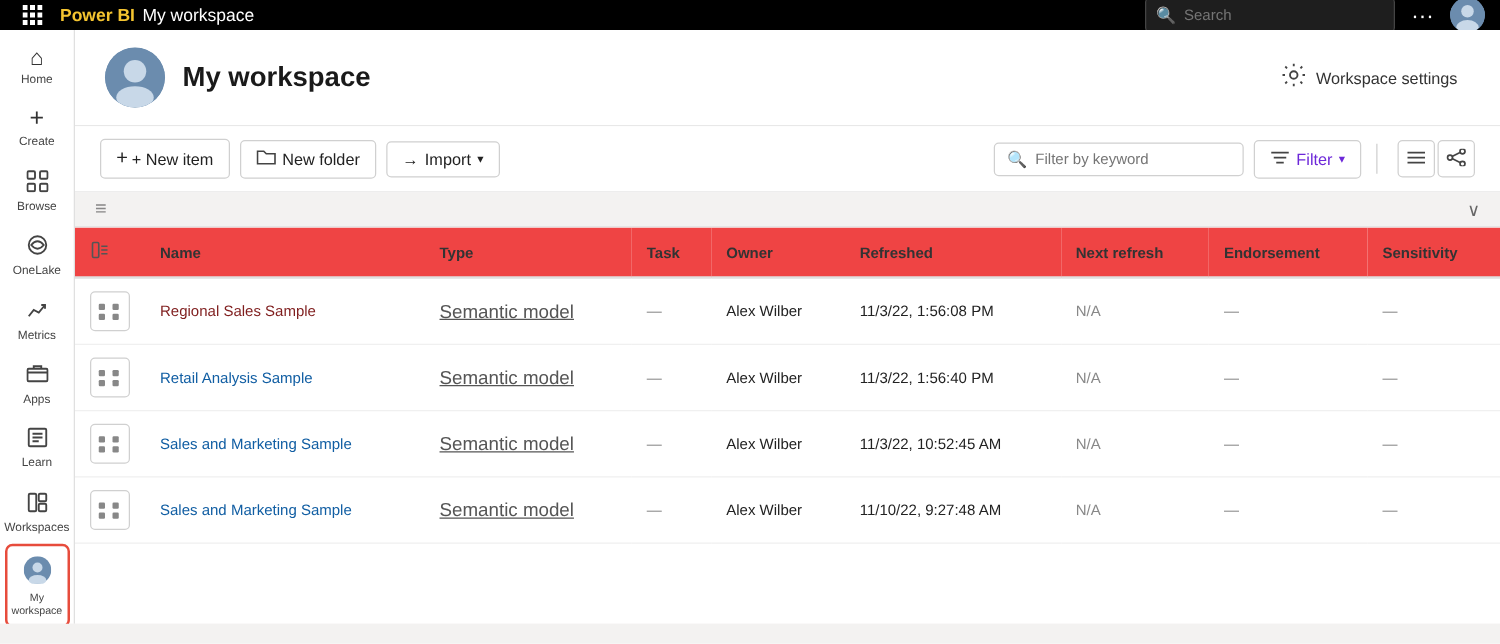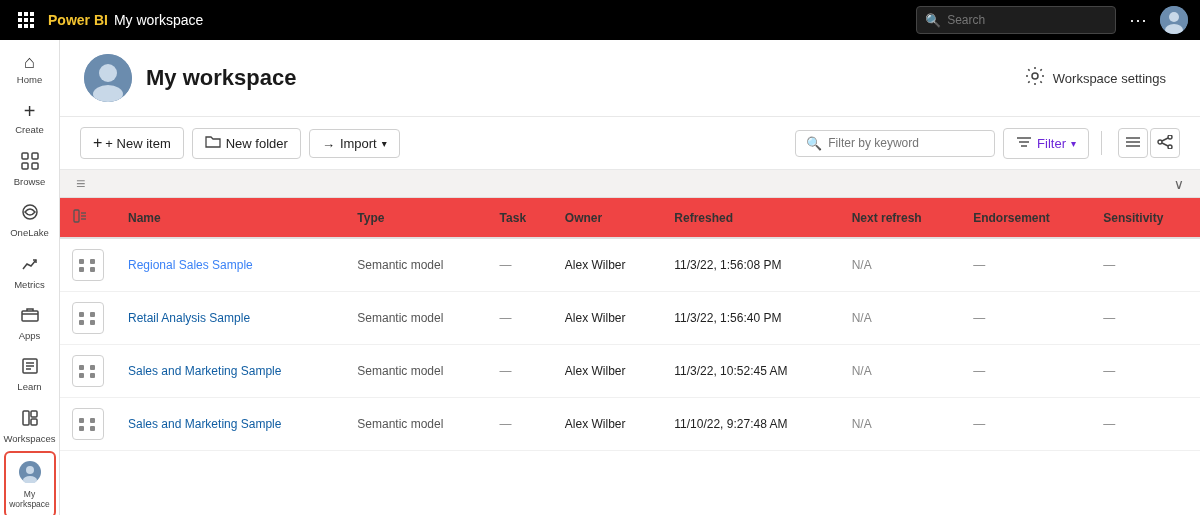--- a/index.html
+++ b/index.html
@@ -1,20 +1,20 @@
 <!DOCTYPE html>
 <html><head>
   <meta charset="utf-8">
   <style>
     * { box-sizing: border-box; margin: 0; padding: 0; }
     body { font-family: 'Segoe UI', Arial, sans-serif; font-size: 13px; background: #f3f2f1; overflow: hidden; }
 
     
     .topbar {
-      height: 40px;
+      height: 24px;
       background: #1a1a2e;
       background: #000000;
       display: flex;
       align-items: center;
       padding: 0 12px;
       gap: 8px;
     }
     .topbar-waffle {
       width: 28px; height: 28px;
       display: flex; align-items: center; justify-content: center;
@@ -240,21 +240,21 @@
       display: flex; align-items: center; justify-content: center;
       font-size: 14px; color: #666;
       background: #fff;
     }
     .row-icon-dots {
       display: grid; grid-template-columns: 1fr 1fr; gap: 3px;
       width: 18px;
     }
     .dot { width: 5px; height: 5px; background: #888; border-radius: 1px; }
 
-    .type-badge { color: #555; font-size: 12px; }
+    .type-badge { color: #555; font-size: 15px; text-decoration: underline; }
     .dash { color: #888; }
   </style>
 </head>
 <body>
 
 <div class="topbar">
   <div class="topbar-waffle">
     <svg width="16" height="16" viewBox="0 0 16 16" fill="white">
       <rect x="0" y="0" width="4" height="4"></rect>
         <rect x="6" y="0" width="4" height="4"></rect>
@@ -485,21 +485,21 @@
       <td>
         <div class="row-icon">
           <div class="row-icon-dots">
             <div class="dot"></div>
                     <div class="dot"></div>
             <div class="dot"></div>
                     <div class="dot"></div>
           </div>
         </div>
       </td>
-      <td style="cursor:pointer;color:#3b82f6;">Regional Sales Sample</td>
+      <td style="cursor:pointer;color:#7f1d1d;">Regional Sales Sample</td>
       <td class="type-badge">Semantic model</td>
       <td class="dash">—</td>
       <td>Alex Wilber</td>
       <td>11/3/22, 1:56:08 PM</td>
       <td class="dash">N/A</td>
       <td class="dash">—</td>
       <td class="dash">—</td>
     </tr>
             <tr>
       <td>

